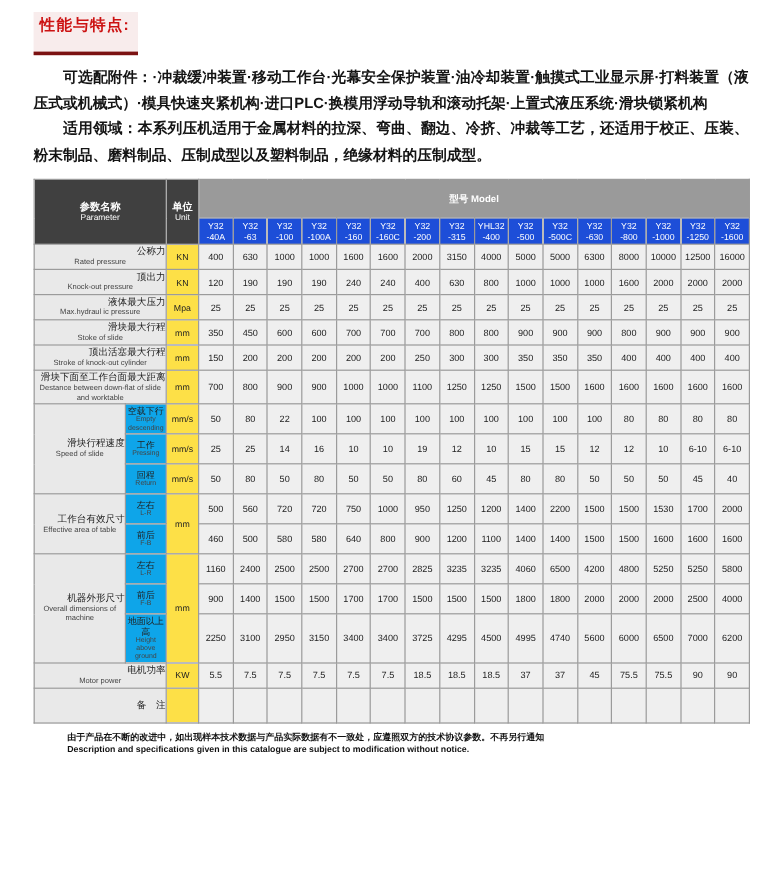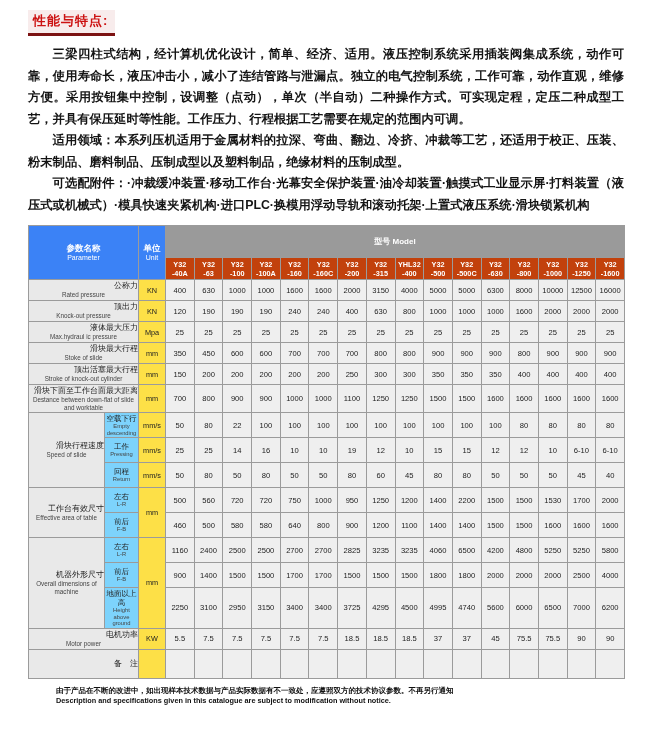--- a/index.html
+++ b/index.html
@@ -12,21 +12,21 @@
   .page { padding: 10px 26px 0 28px; }
 
   
   .sec-title {
     display: inline-block;
     background: #f8ecec;
     color: #cc1212;
     font-weight: bold;
     font-size: 13px;
     letter-spacing: 1px;
-    padding: 2px 7px 3px 5px;
+    padding: 2px 7px 13px 5px;
     border-bottom: 3px solid #7c1212;
     margin-bottom: 8px;
   }
 
   
   .paras { width: 596px; }
   .paras p {
     font-size: 12.3px;
     line-height: 21.5px;
     font-weight: bold;
@@ -45,33 +45,33 @@
   }
   table.spec td, table.spec th {
     border: 1px solid #9b9b9b;
     text-align: center;
     vertical-align: middle;
     padding: 1px 0;
     overflow: hidden;
   }
   table.spec { border: 1.5px solid #8a8a8a; }
 
-  thead th { background: #3b82f6; color: #ffffff; font-weight: bold; }
+  thead th { background: #404040; color: #ffffff; font-weight: bold; }
   th.hdr-param .zh, th.hdr-unit .zh { font-size: 8.5px; line-height: 10px; }
   th.hdr-param .en, th.hdr-unit .en { font-size: 7px; line-height: 9px; font-weight: normal; }
   th.model-banner {
     background: #9a9a9a; text-align: left;
     font-size: 8px; padding: 2px 0 2px 10px; height: 32px;
   }
-  th.model-cell { background: #c2410c; font-size: 7.3px; line-height: 9px; height: 22px; font-weight: bold; margin-left: 18px; }
+  th.model-cell { background: #1d4ed8; font-size: 7.3px; line-height: 9px; height: 22px; font-weight: normal; margin-left: 18px; }
 
   td.lbl { background: #e9e9e9; }
   td.lbl .zh { font-size: 8px; line-height: 10px; color: #222; text-align: right; }
   td.lbl .en { font-size: 6.3px; line-height: 7.5px; color: #444; }
-  td.sublbl { background: #7dd3fc; margin-left: 16px; }
+  td.sublbl { background: #0ea5e9; margin-left: 16px; }
   td.sublbl .zh { font-size: 7.5px; line-height: 9px; color: #222; }
   td.sublbl .en { font-size: 5.8px; line-height: 6.5px; color: #444; }
   td.unit { background: #fde047; font-size: 7.3px; color: #222; }
   td.val { background: #efefef; font-size: 7.6px; color: #222; }
   tr.remark-row td { height: 29px; }
   tr.r-simple td { height: 21px; }
   tr.r-sub td { height: 25px; }
 
   
   .footer { margin: 7px 0 0 28px; width: 600px; }
@@ -79,23 +79,22 @@
   .footer .f-en { font-size: 7.3px; font-weight: bold; color: #111; line-height: 10px; }
 </style>
 </head>
 <body>
 
 <div class="page">
 
   <div class="sec-title">性能与特点:</div>
 
   <div class="paras">
-    <p>三梁四柱式结构，经计算机优化设计，简单、经济、适用。液压控制系统采用插装阀集成系统，动作可靠，使用寿命长，液压冲击小，减小了连结管路与泄漏点。独立的电气控制系统，工作可靠，动作直观，维修方便。采用按钮集中控制，设调整（点动），单次（半自动）二种操作方式。可实现定程，定压二种成型工艺，并具有保压延时等性能。工作压力、行程根据工艺需要在规定的范围内可调。</p>
+    <p>可选配附件：·冲裁缓冲装置·移动工作台·光幕安全保护装置·油冷却装置·触摸式工业显示屏·打料装置（液压式或机械式）·模具快速夹紧机构·进口PLC·换模用浮动导轨和滚动托架·上置式液压系统·滑块锁紧机构</p>
     <p>适用领域：本系列压机适用于金属材料的拉深、弯曲、翻边、冷挤、冲裁等工艺，还适用于校正、压装、粉末制品、磨料制品、压制成型以及塑料制品，绝缘材料的压制成型。</p>
-    <p>可选配附件：·冲裁缓冲装置·移动工作台·光幕安全保护装置·油冷却装置·触摸式工业显示屏·打料装置（液压式或机械式）·模具快速夹紧机构·进口PLC·换模用浮动导轨和滚动托架·上置式液压系统·滑块锁紧机构</p>
   </div>
 
   <div class="tbl-wrap">
     <table class="spec">
       <colgroup>
         <col style="width:76px">
           <col style="width:34px">
           <col style="width:27px">
       </colgroup>
       <thead>

